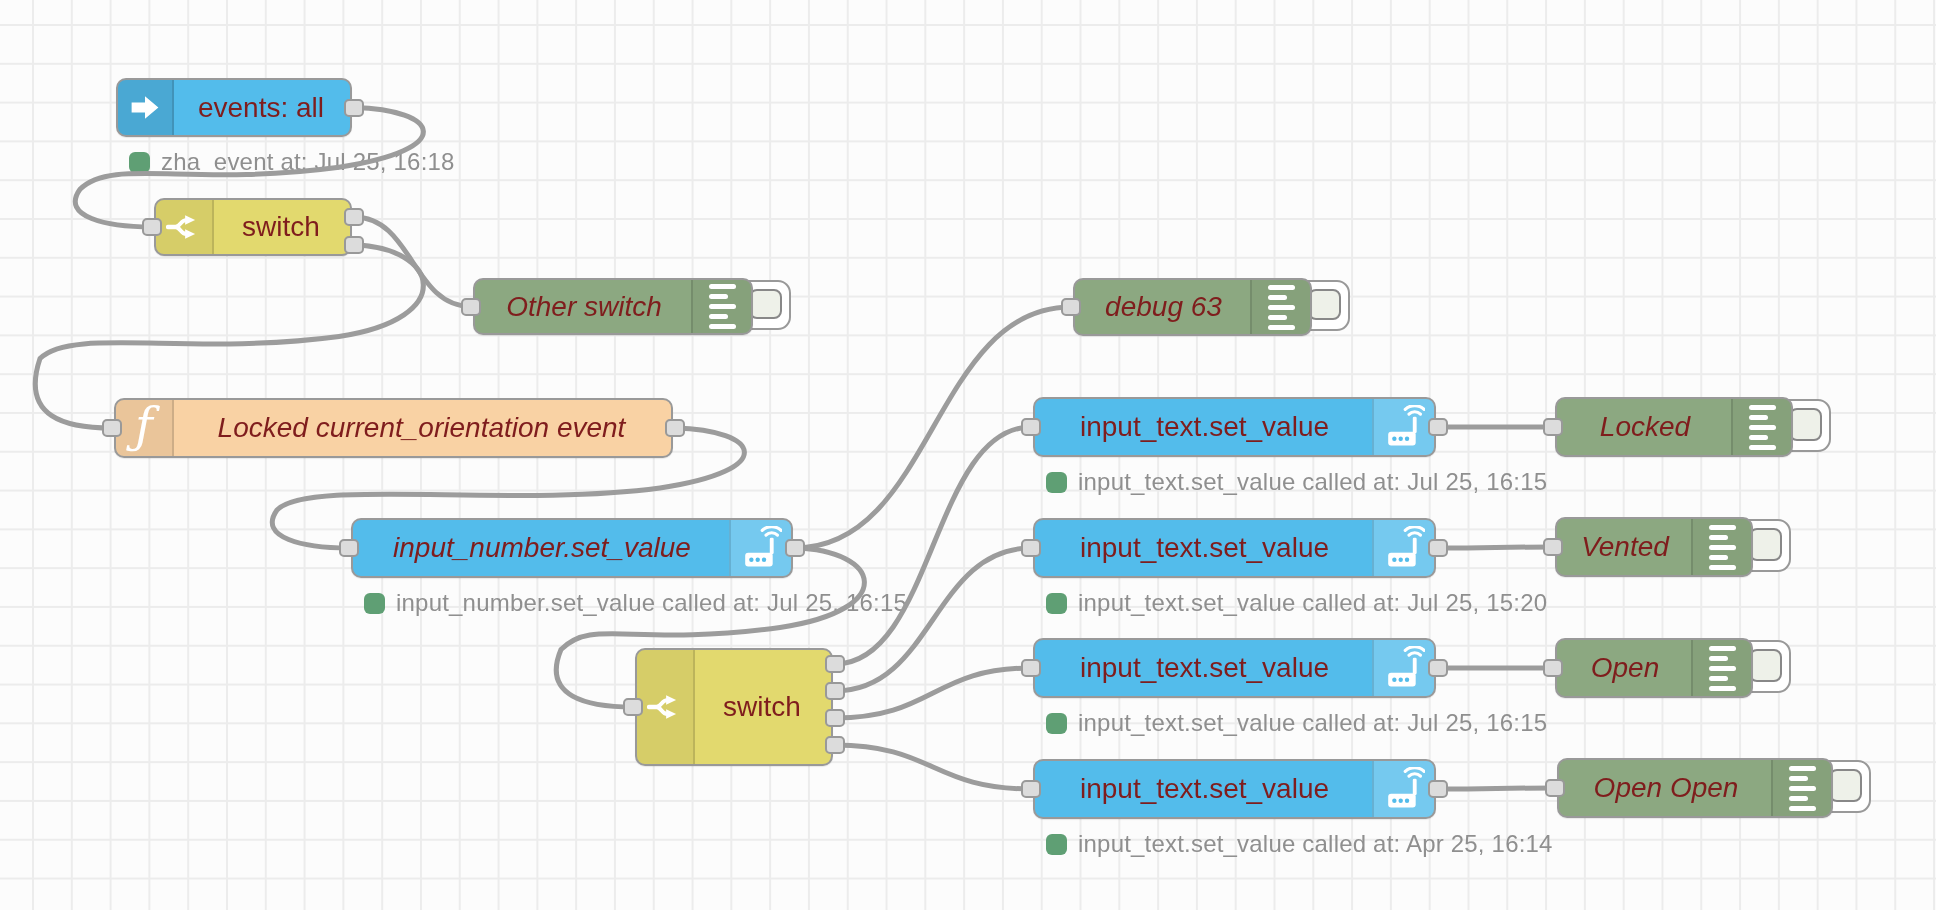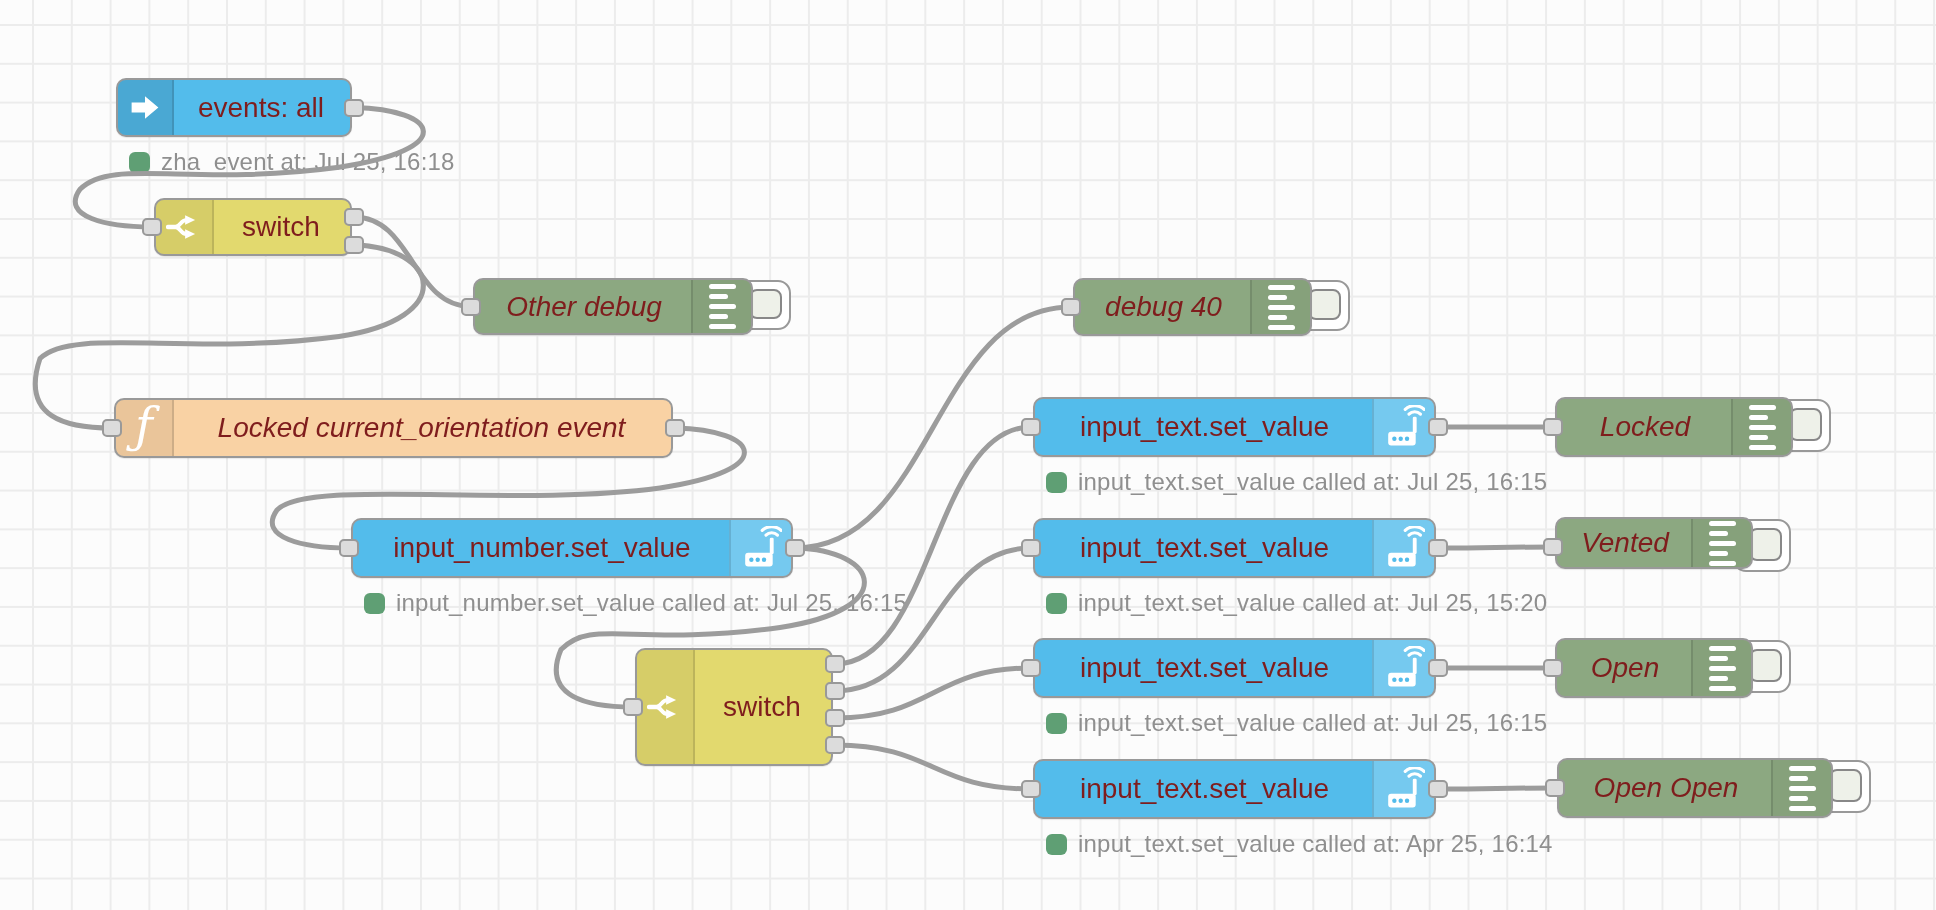--- a/index.html
+++ b/index.html
@@ -127,54 +127,54 @@
       <div class="body" style="background:#8CA881;">
              <div class="iconbox right" style="width:58px;background:rgba(0,0,0,0.04);">
           <div class="dbg-bars">
             <span style="width:27px"></span>
             <span style="width:19px"></span>
             <span style="width:27px"></span>
             <span style="width:19px"></span>
             <span style="width:27px"></span>
           </div>
         </div>
-             <div class="label" style="left:0px;width:218px;">Other debug</div>
+             <div class="label" style="left:0px;width:218px;">Other switch</div>
            </div>
       <div class="port" style="left:-12px;top:19.5px;"></div>
     </div>
     <div class="node type-debug" style="left: 1073px; top: 278px; width: 239px; height: 58px;">
       <div class="toggle-outer" style="left:219px;top:2px;width:58px;height:51px;">
                <div class="toggle-inner" style="left:14px;top:7px;width:33px;height:31px;"></div>
              </div>
       <div class="body" style="background:#8CA881;">
              <div class="iconbox right" style="width:58px;background:rgba(0,0,0,0.04);">
           <div class="dbg-bars">
             <span style="width:27px"></span>
             <span style="width:19px"></span>
             <span style="width:27px"></span>
             <span style="width:19px"></span>
             <span style="width:27px"></span>
           </div>
         </div>
-             <div class="label" style="left:0px;width:177px;">debug 40</div>
+             <div class="label" style="left:0px;width:177px;">debug 63</div>
            </div>
       <div class="port" style="left:-12px;top:20px;"></div>
     </div>
     <div class="node type-function" style="left: 114px; top: 398px; width: 559px; height: 60px;">
       <div class="body" style="background:#F9D2A4;">
              <div class="iconbox left" style="width:56px;background:rgba(0,0,0,0.06);">
           <div class="fx-glyph">ƒ</div>
         </div>
              <div class="label" style="left:56px;width:499px;">Locked current_orientation event</div>
            </div>
       <div class="port" style="left:-12px;top:21px;"></div>
       <div class="port" style="right:-12px;top:21px;"></div>
     </div>
     <div class="node type-ha-service" style="left: 351px; top: 518px; width: 442px; height: 60px;">
-      <div class="body" style="background:#53BCEB;">
+      <div class="body" style="background:#53BCEB;font-style:italic;">
              <div class="iconbox right" style="width:60px;background:rgba(255,255,255,0.20);">
           <svg width="42" height="44" viewBox="0 0 30 32">
       <rect x="3.5" y="19.5" width="20" height="10" rx="2.2" fill="#fff"></rect>
       <circle cx="8" cy="24.5" r="1.6" fill="#53BCEB"></circle>
       <circle cx="12.6" cy="24.5" r="1.6" fill="#53BCEB"></circle>
       <circle cx="17.2" cy="24.5" r="1.6" fill="#53BCEB"></circle>
       <rect x="21.4" y="8.5" width="2.8" height="12" rx="1" fill="#fff"></rect>
       <path d="M18.6 6.6 A6 6 0 0 1 27 6.6" stroke="#fff" stroke-width="2.3" fill="none" stroke-linecap="round"></path>
       <path d="M15.9 3.2 A10 10 0 0 1 29.6 3.2" stroke="#fff" stroke-width="2.3" fill="none" stroke-linecap="round"></path>
           </svg>
@@ -286,21 +286,21 @@
             <span style="width:19px"></span>
             <span style="width:27px"></span>
             <span style="width:19px"></span>
             <span style="width:27px"></span>
           </div>
         </div>
              <div class="label" style="left:0px;width:176px;">Locked</div>
            </div>
       <div class="port" style="left:-12px;top:21px;"></div>
     </div>
-    <div class="node type-debug" style="left: 1555px; top: 517px; width: 198px; height: 52px;">
+    <div class="node type-debug" style="left: 1555px; top: 517px; width: 198px; height: 60px;">
       <div class="toggle-outer" style="left:178px;top:2px;width:58px;height:53px;">
                <div class="toggle-inner" style="left:14px;top:7px;width:33px;height:33px;"></div>
              </div>
       <div class="body" style="background:#8CA881;">
              <div class="iconbox right" style="width:58px;background:rgba(0,0,0,0.04);">
           <div class="dbg-bars">
             <span style="width:27px"></span>
             <span style="width:19px"></span>
             <span style="width:27px"></span>
             <span style="width:19px"></span>

